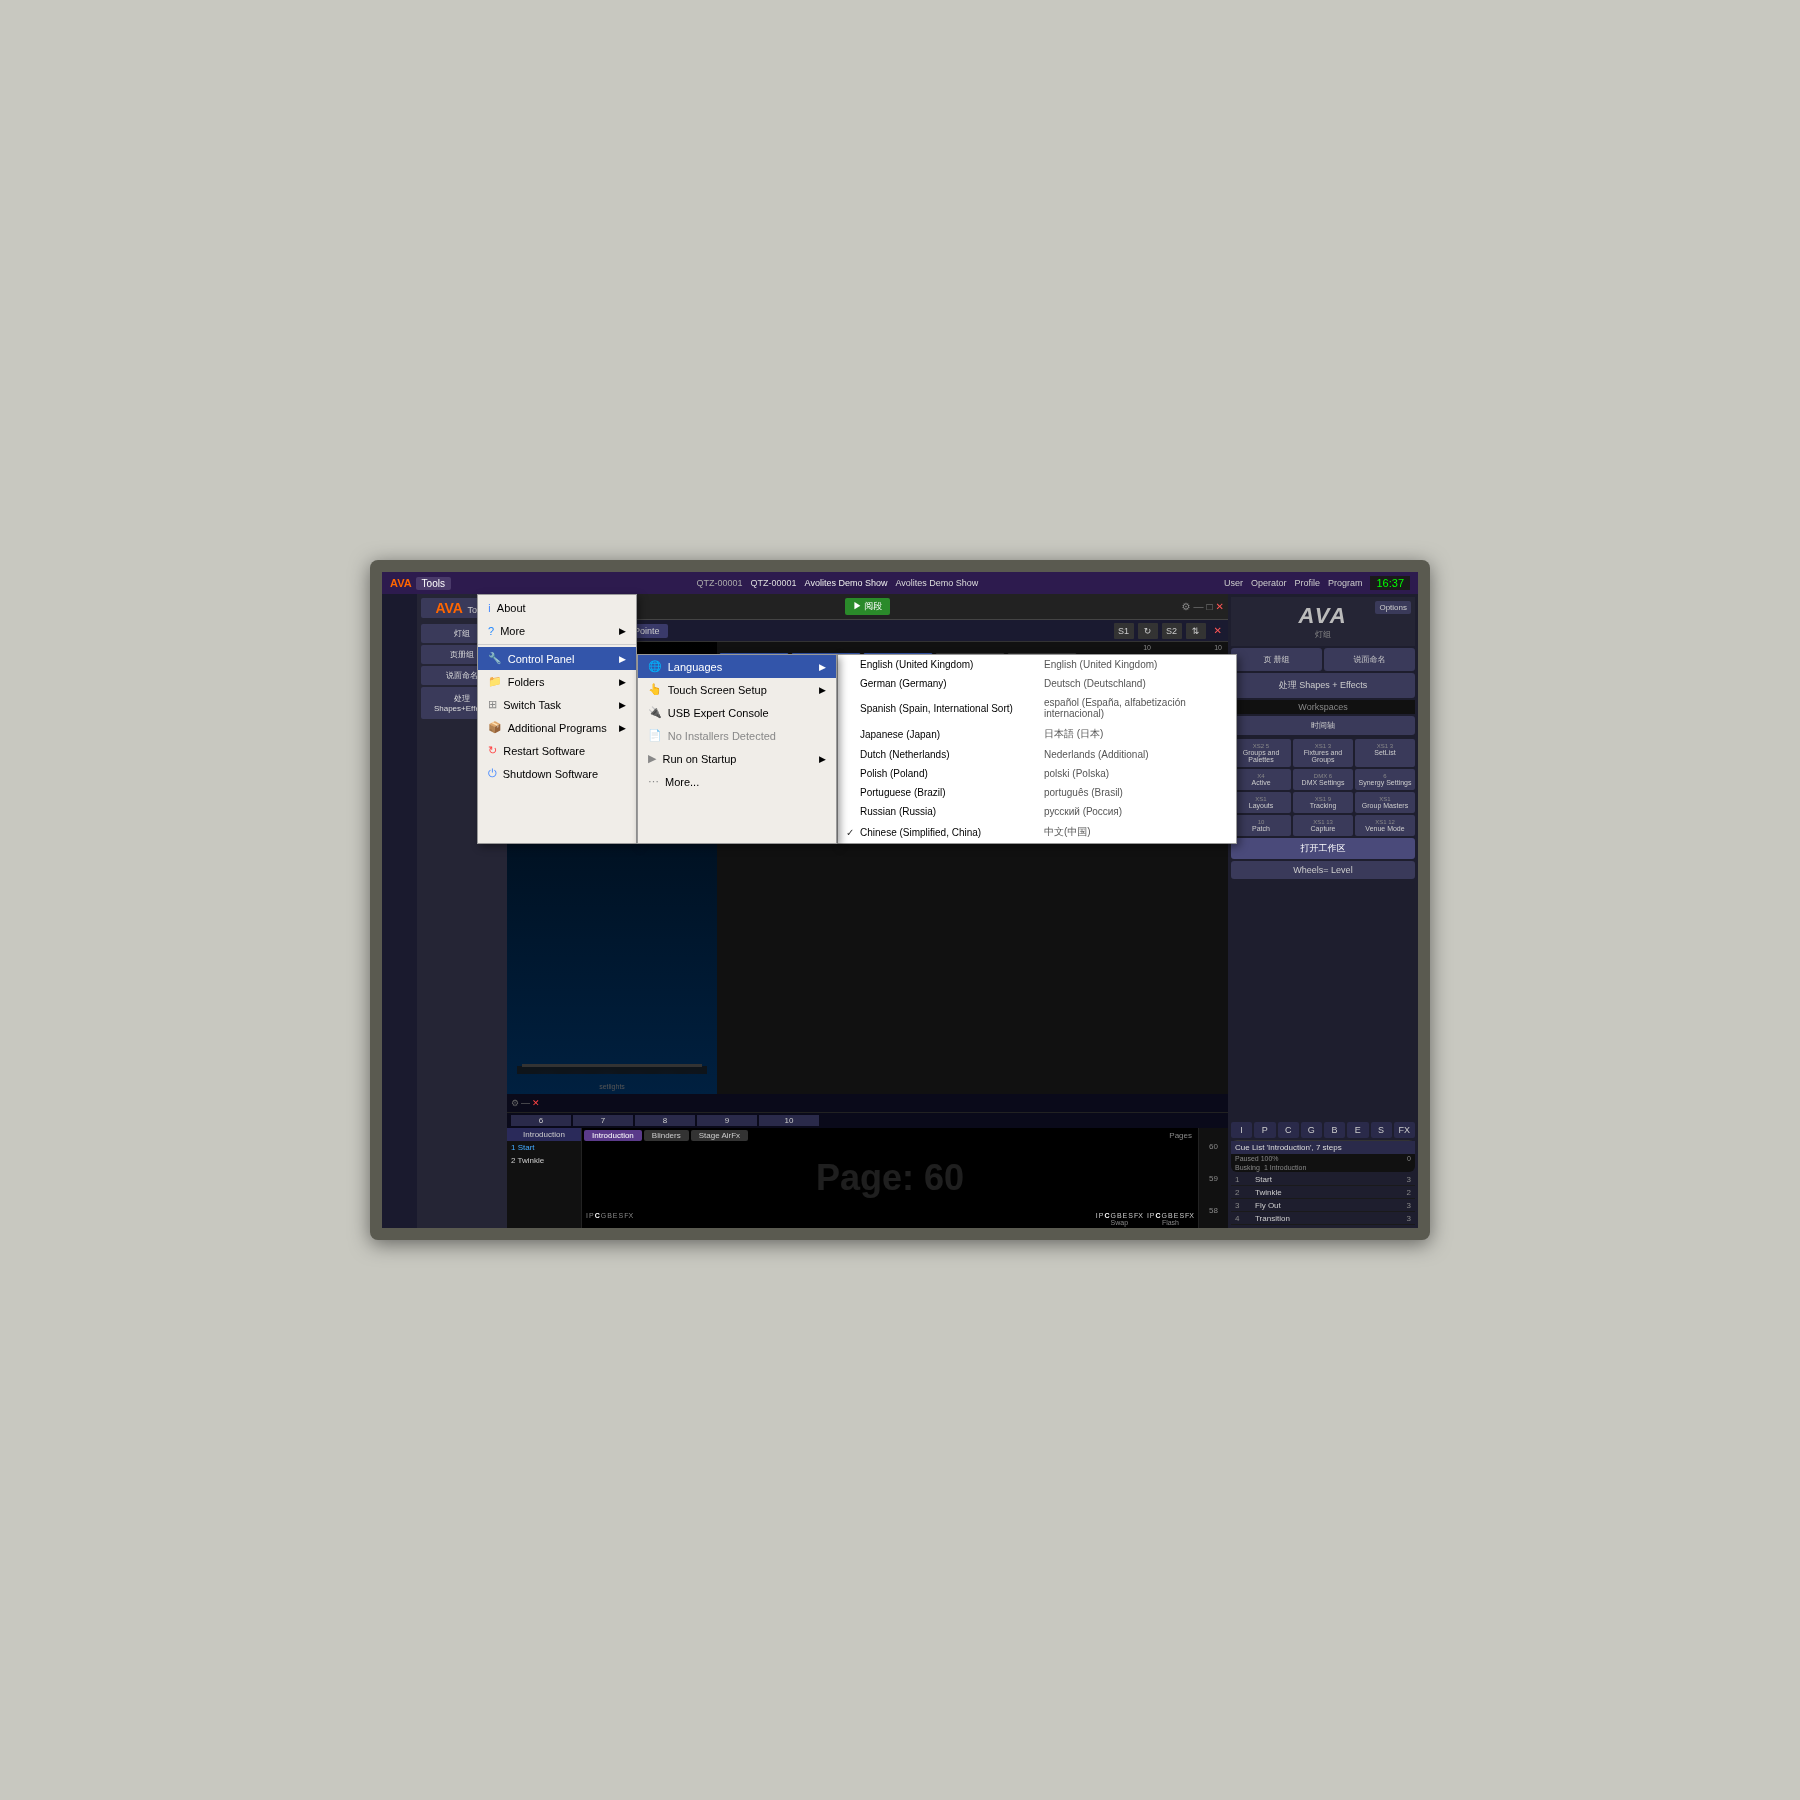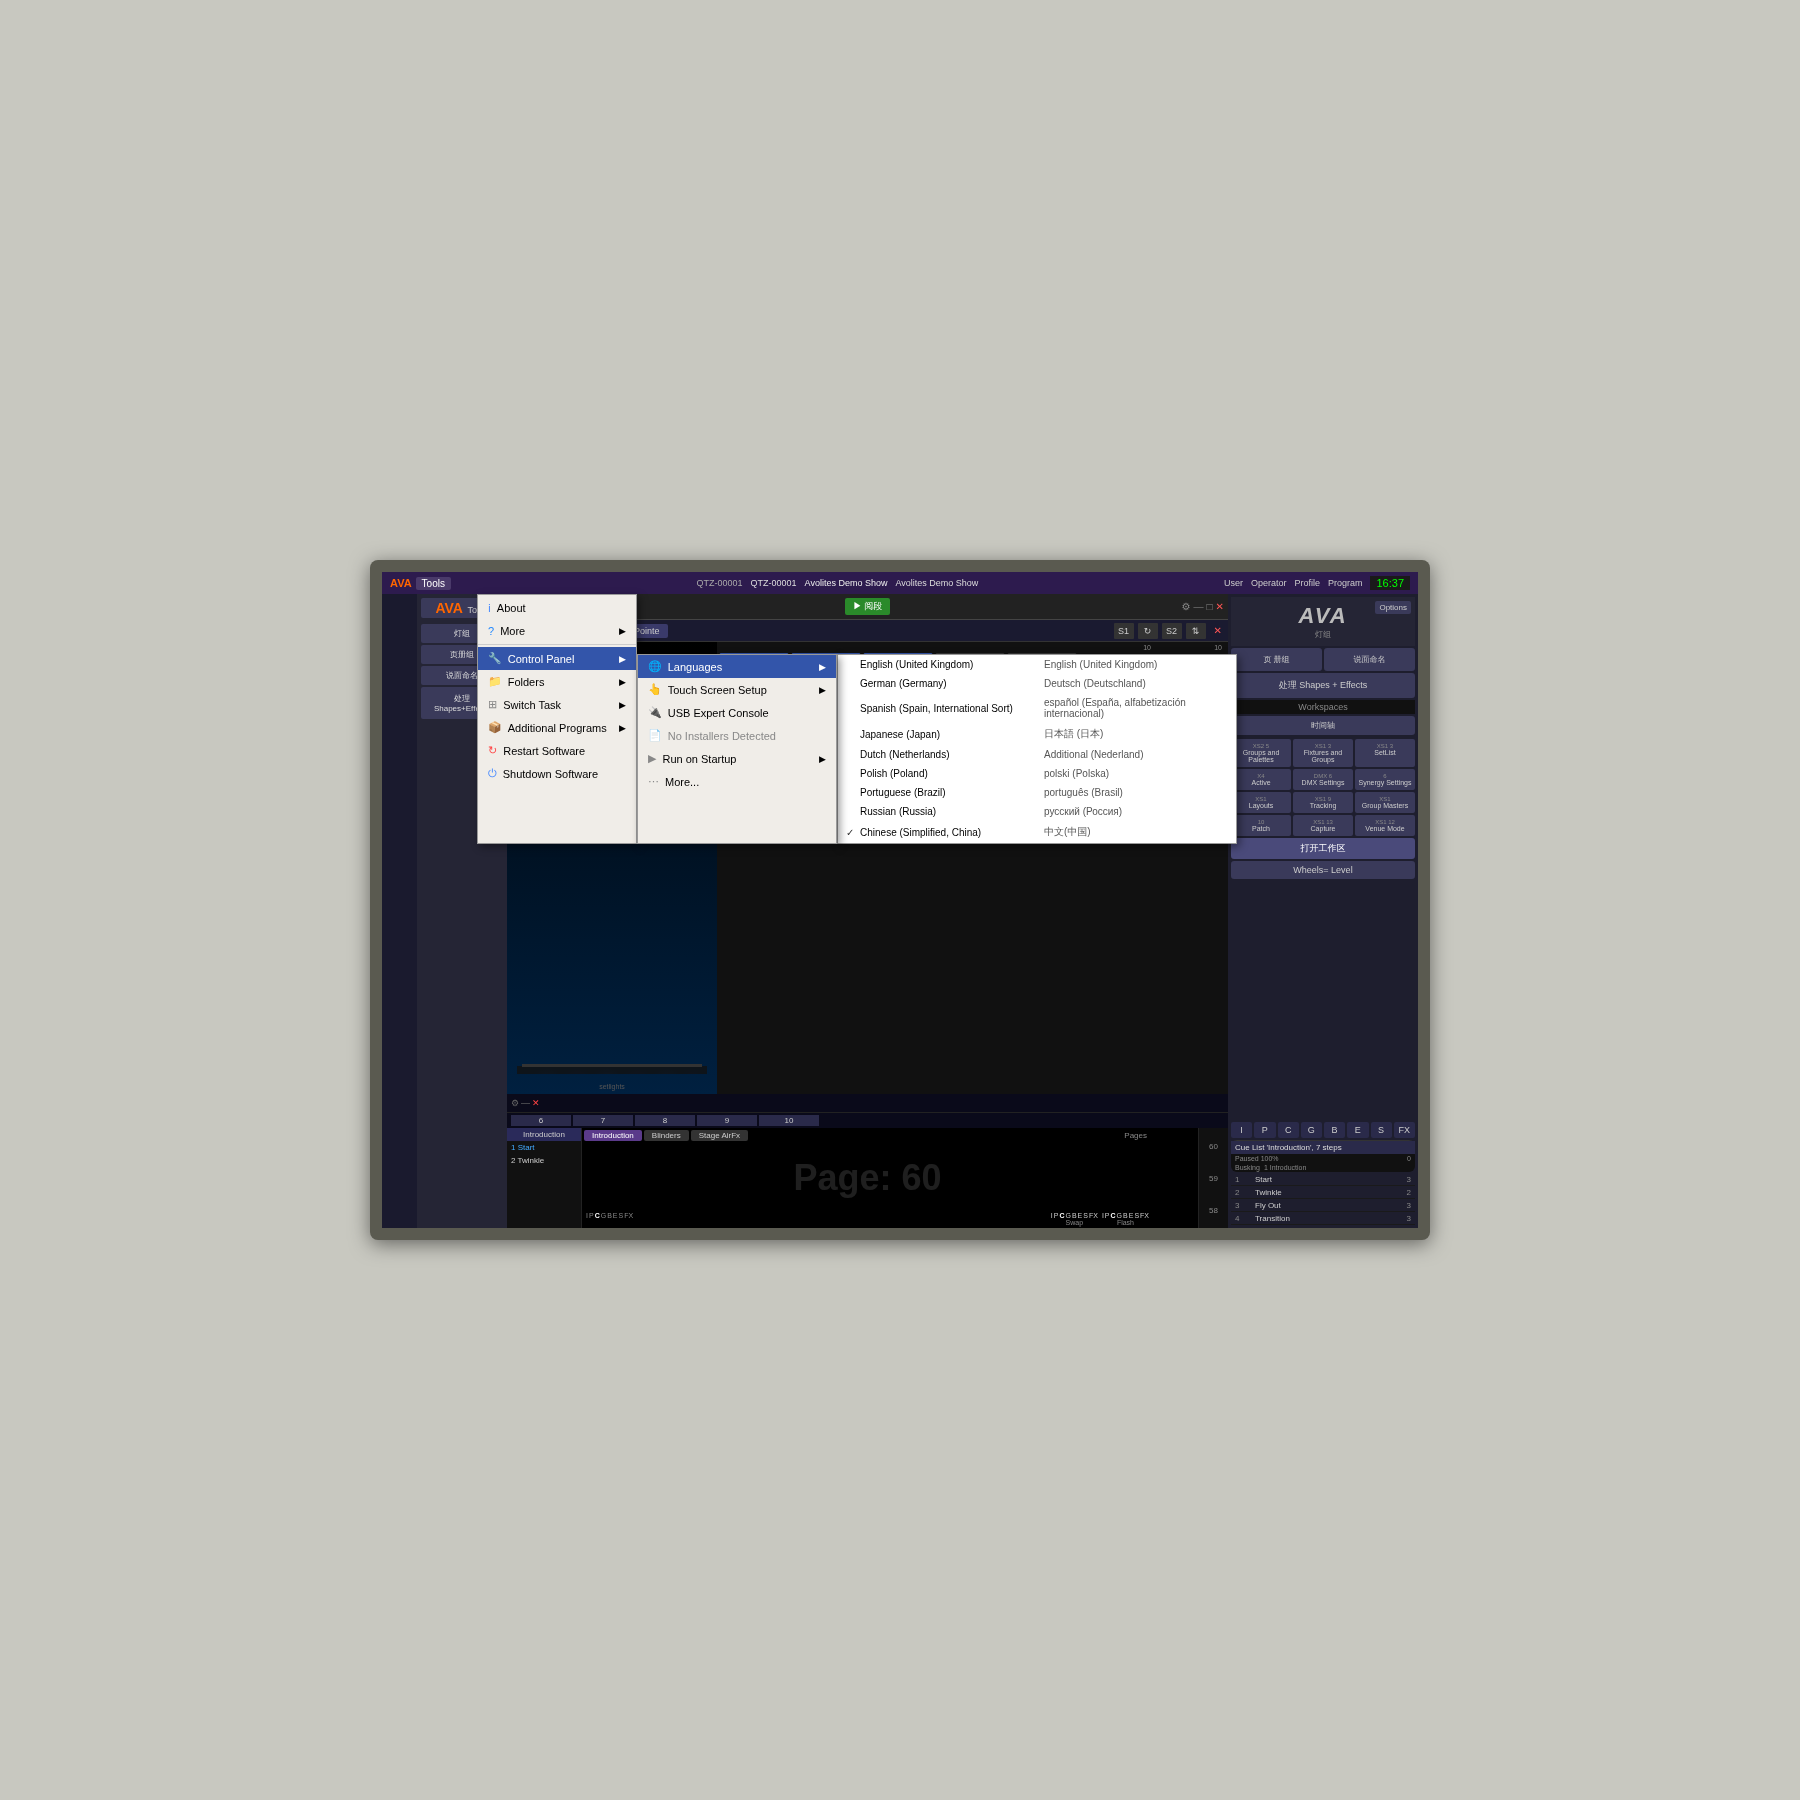--- a/index.html
+++ b/index.html
@@ -508,21 +508,21 @@
                       <span>E</span>
                       <span>S</span>
                       <span>FX</span>
                     </div>
                   <div style="font-size:7px; color:#888;">Flash</div>
                 </div>
               </div>
             </div>
           </div>
 
-          <div style="width:30px; background:#111; border-left:1px solid #222; display:flex; flex-direction:column; align-items:center; justify-content:space-around; padding:2px; font-size:8px; color:#888;margin-left:45px;">
+          <div style="width:30px; background:#111; border-left:1px solid #222; display:flex; flex-direction:column; align-items:center; justify-content:space-around; padding:2px; font-size:8px; color:#888;">
             <div>60</div>
             <div>59</div>
             <div>58</div>
           </div>
         </div>
       </div>
 
       <div class="right-panel" style="width:190px; background:#1e1e2e; display:flex; flex-direction:column; padding:3px; gap:2px; overflow:hidden;">
 
         <div style="background:#252535; padding:6px; text-align:center; position:relative;">
@@ -740,21 +740,21 @@
       <span class="lang-right">español (España, alfabetización internacional)</span>
     </div>
             <div class="lang-row">
       <span class="check"> </span>
       <span class="lang-left">Japanese (Japan)</span>
       <span class="lang-right">日本語 (日本)</span>
     </div>
             <div class="lang-row">
       <span class="check"> </span>
       <span class="lang-left">Dutch (Netherlands)</span>
-      <span class="lang-right">Additional (Nederland)</span>
+      <span class="lang-right">Nederlands (Additional)</span>
     </div>
             <div class="lang-row">
       <span class="check"> </span>
       <span class="lang-left">Polish (Poland)</span>
       <span class="lang-right">polski (Polska)</span>
     </div>
             <div class="lang-row">
       <span class="check"> </span>
       <span class="lang-left">Portuguese (Brazil)</span>
       <span class="lang-right">português (Brasil)</span>

